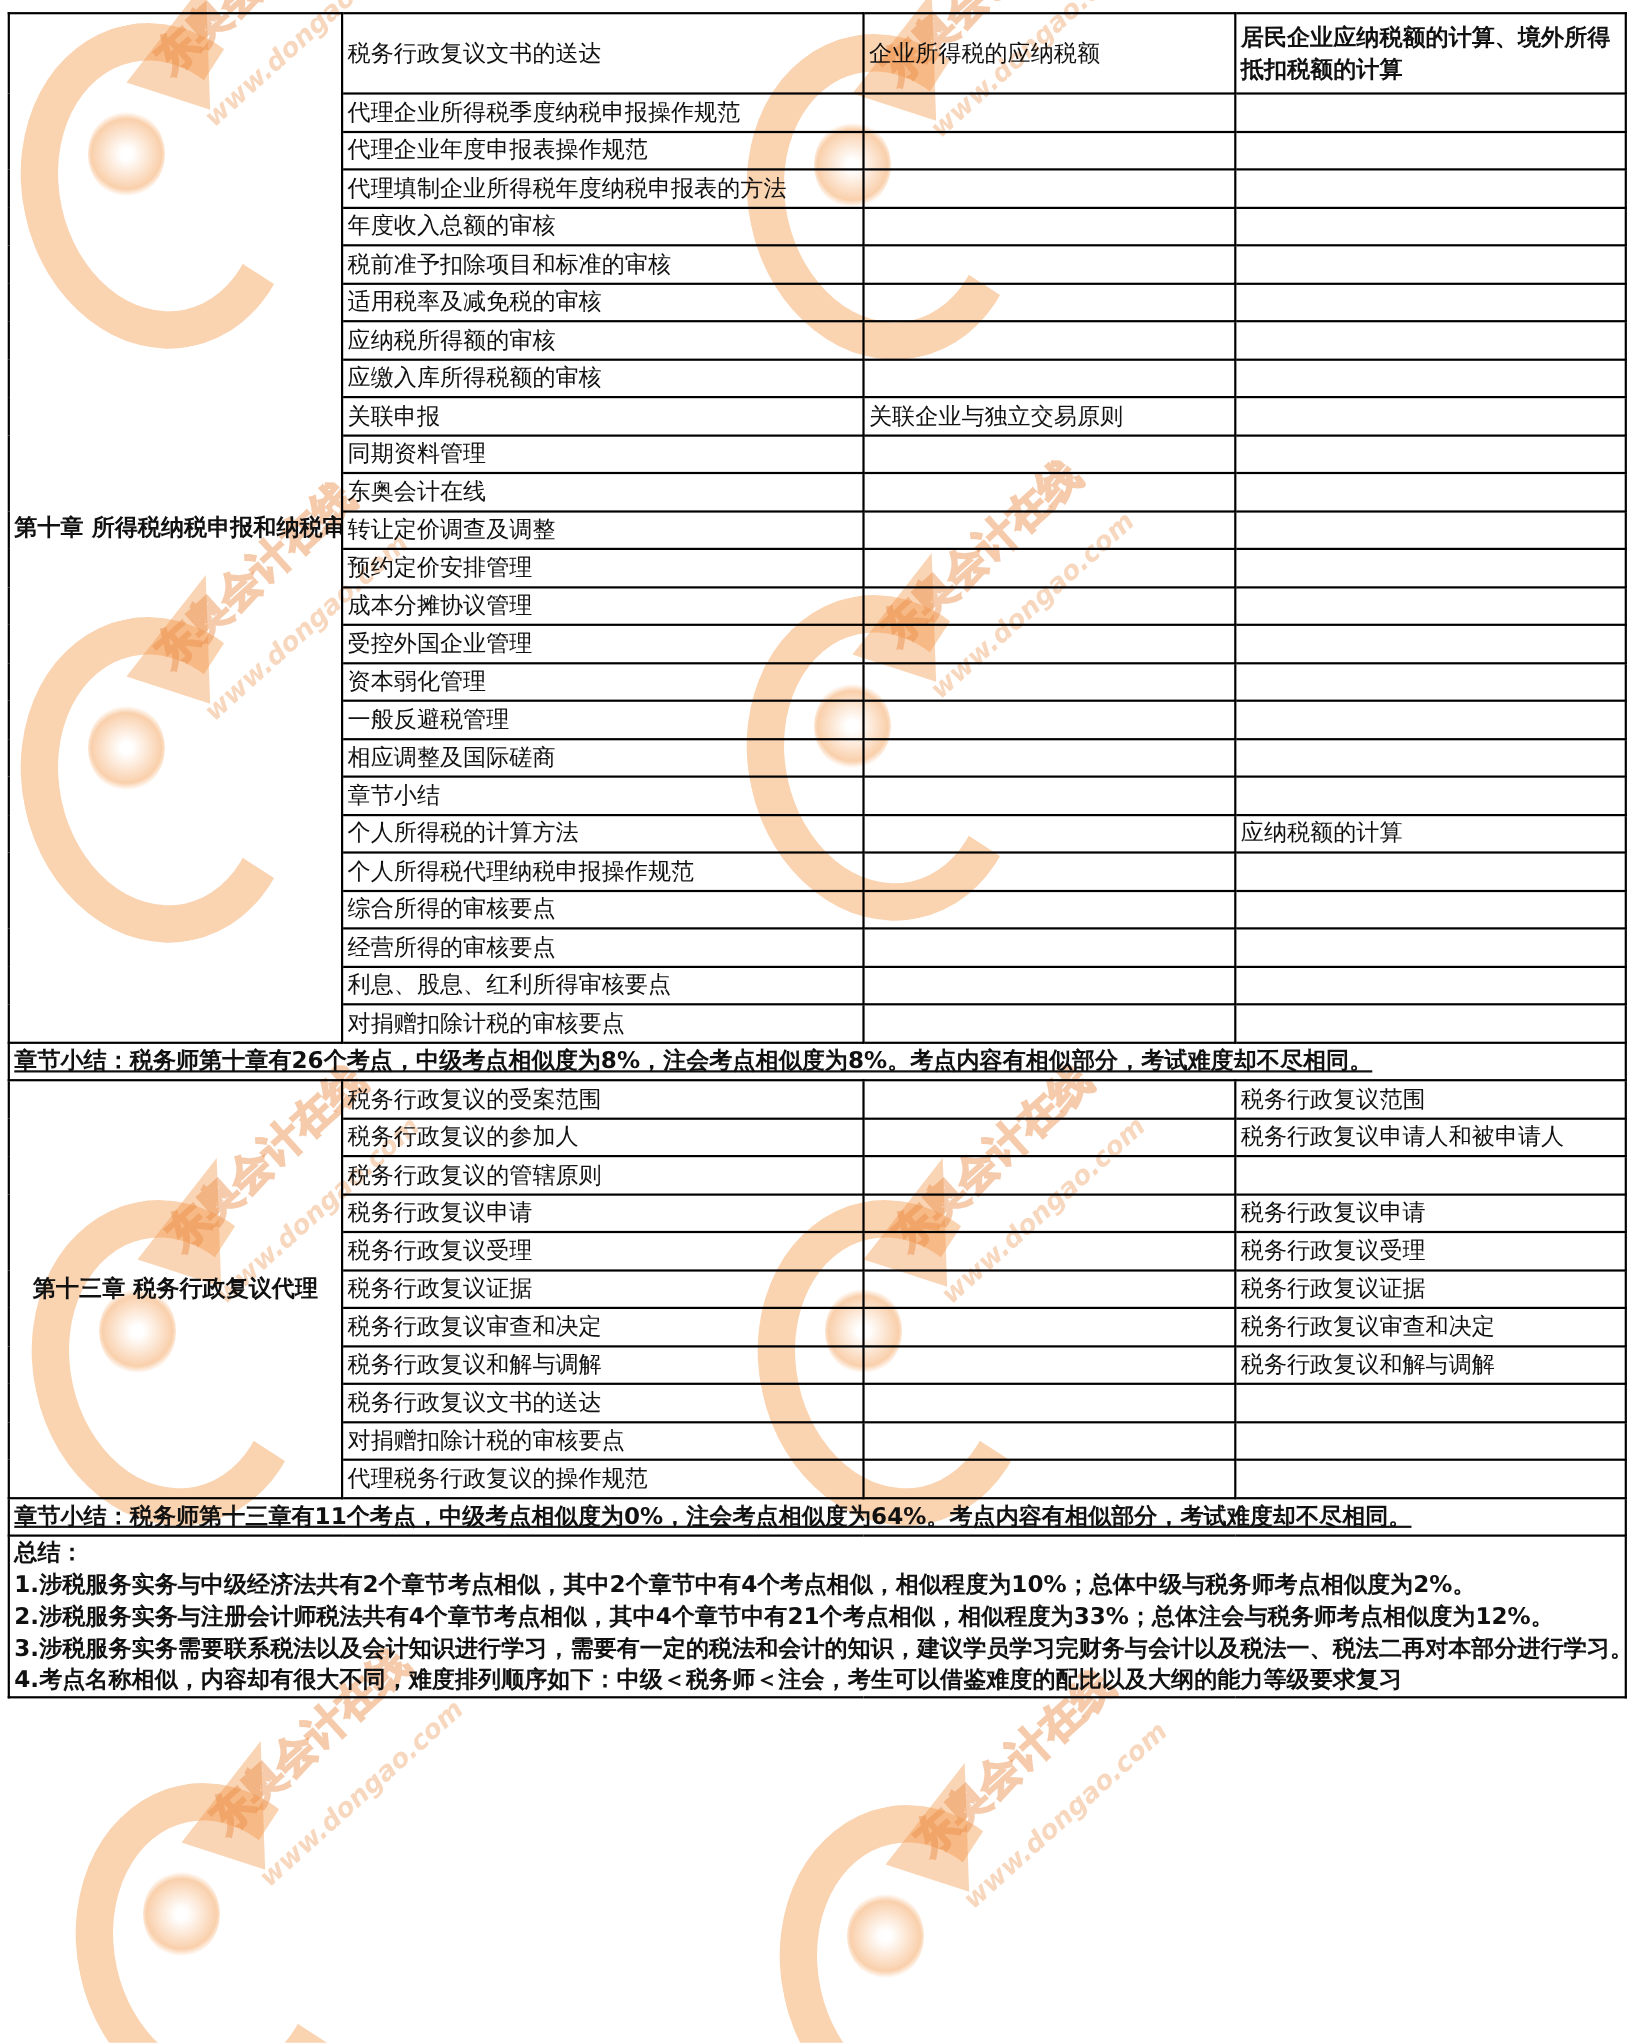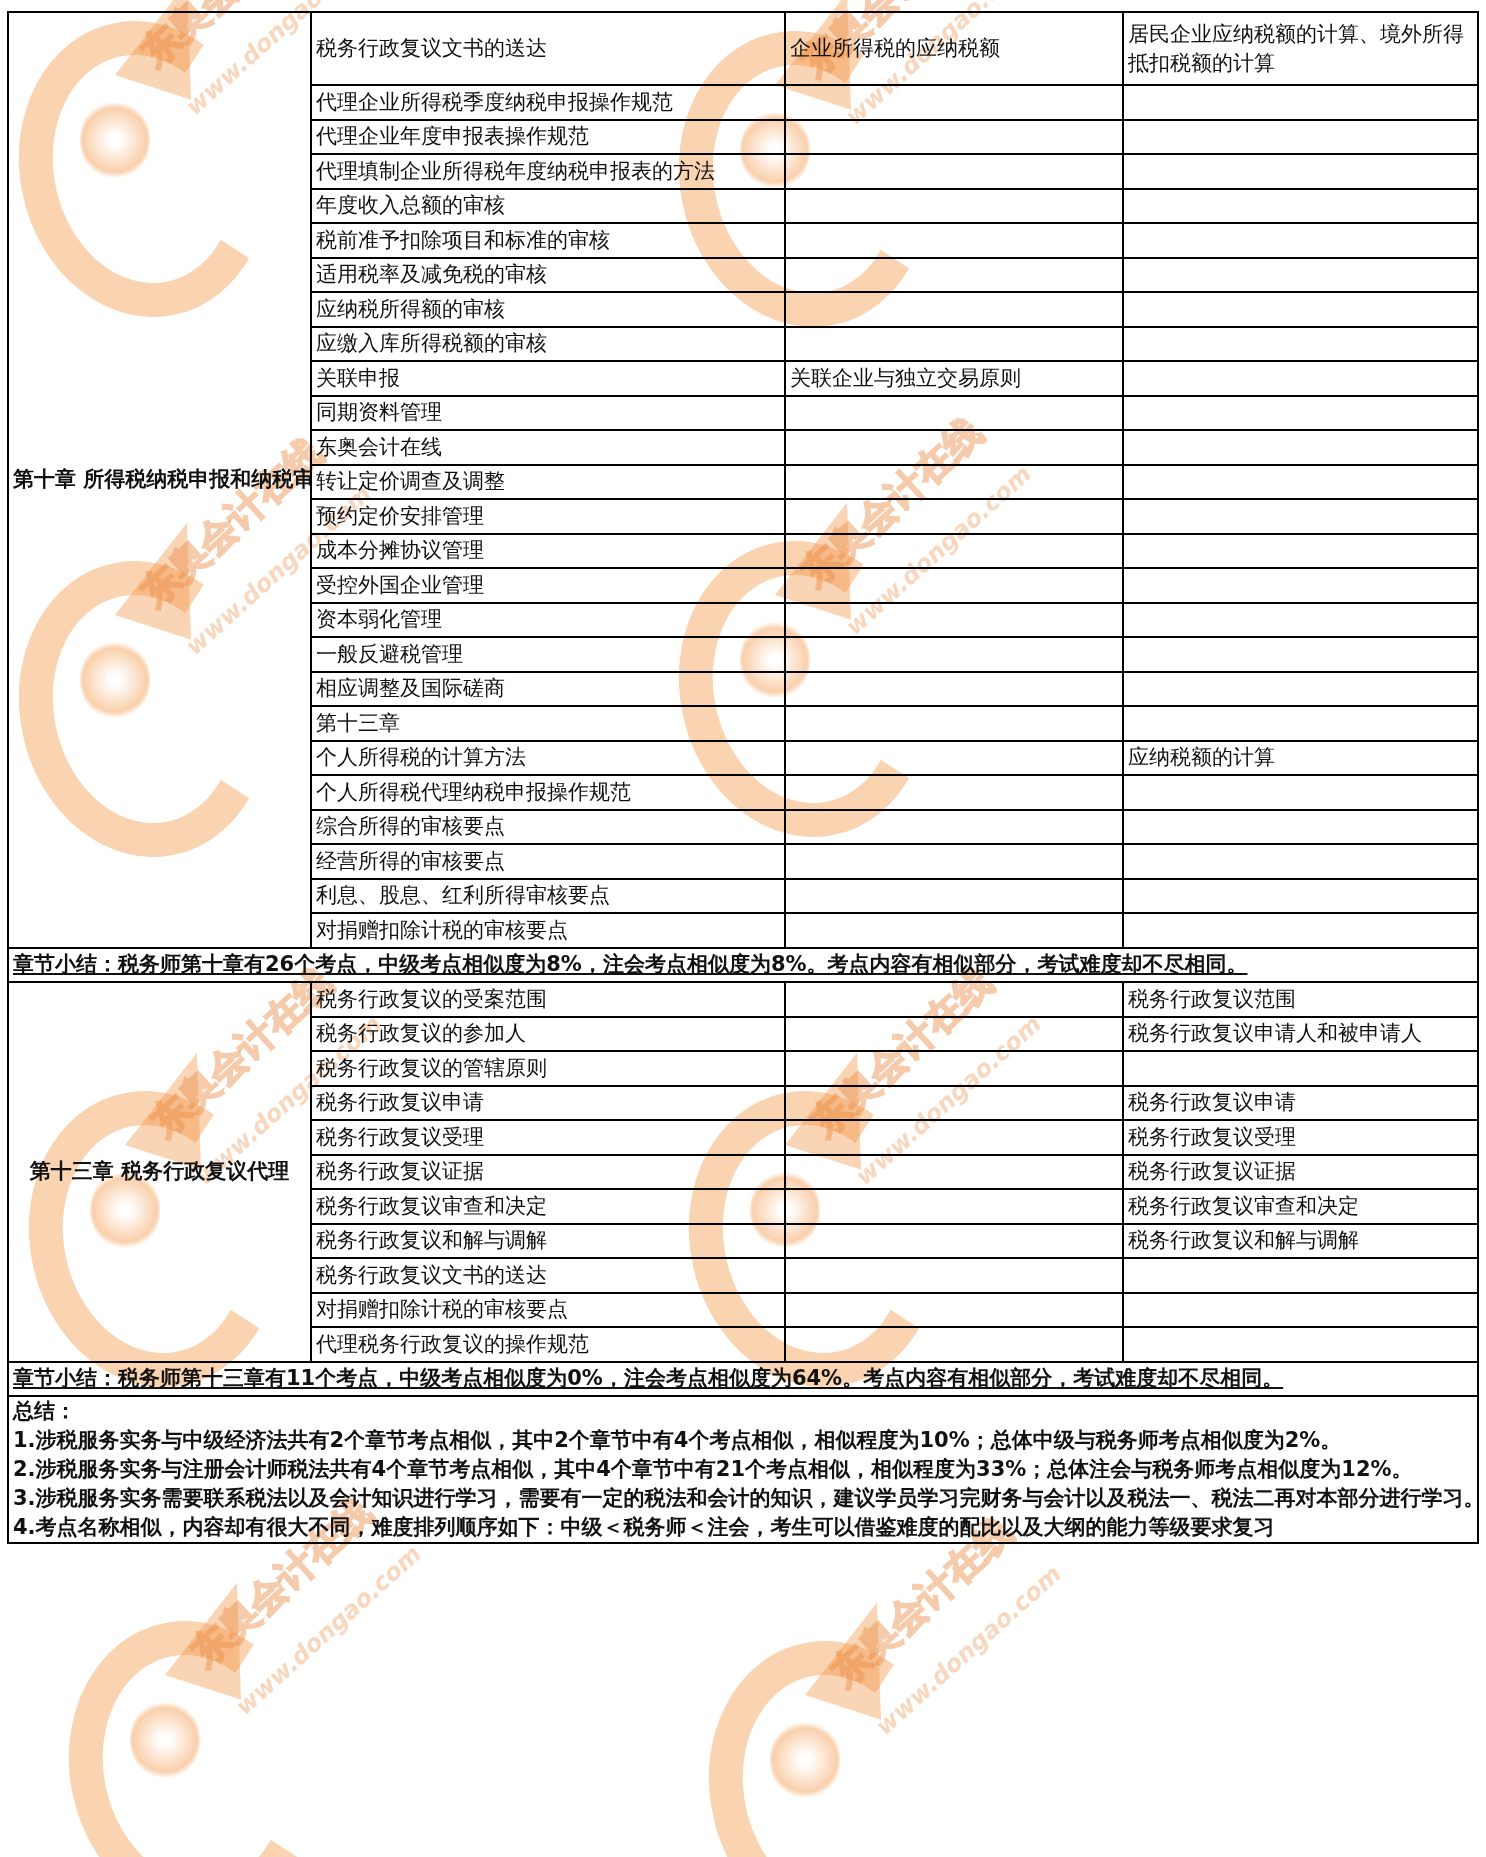--- a/index.html
+++ b/index.html
@@ -44,21 +44,21 @@
   .sheet { position: absolute; left: 7px; top: 11px; width: 1470px; z-index: 1; }
   table.grid {
     border-collapse: collapse; width: 1470px; table-layout: fixed;
     background: transparent;
   }
   table.grid td {
     border: 2px solid #000000; padding: 0 4px; vertical-align: middle;
     font-size: 21px; line-height: 29px; height: 34.5px; box-sizing: border-box;
     background: transparent; overflow: hidden; white-space: nowrap;
   }
-  table.grid td.wrap { white-space: normal; }
+  table.grid td.wrap { white-space: normal; font-weight: bold; }
   td.chapter {
     text-align: center; font-weight: bold; font-size: 21px; line-height: 32px; white-space: normal;
     padding: 0 10px;
   }
   tr.head td { height: 73px; }
   td.summary {
     font-weight: bold; font-size: 21px; height: 76px; white-space: normal; padding: 0 6px; text-decoration: underline;
   }
   td.final {
     font-weight: bold; font-size: 21px; line-height: 38px; white-space: normal;
@@ -227,21 +227,21 @@
           <td>一般反避税管理</td>
           <td></td>
           <td></td>
         </tr>
         <tr>
           <td>相应调整及国际磋商</td>
           <td></td>
           <td></td>
         </tr>
         <tr>
-          <td>第十三章</td>
+          <td>章节小结</td>
           <td></td>
           <td></td>
         </tr>
         <tr>
           <td>个人所得税的计算方法</td>
           <td></td>
           <td>应纳税额的计算</td>
         </tr>
         <tr>
           <td>个人所得税代理纳税申报操作规范</td>

